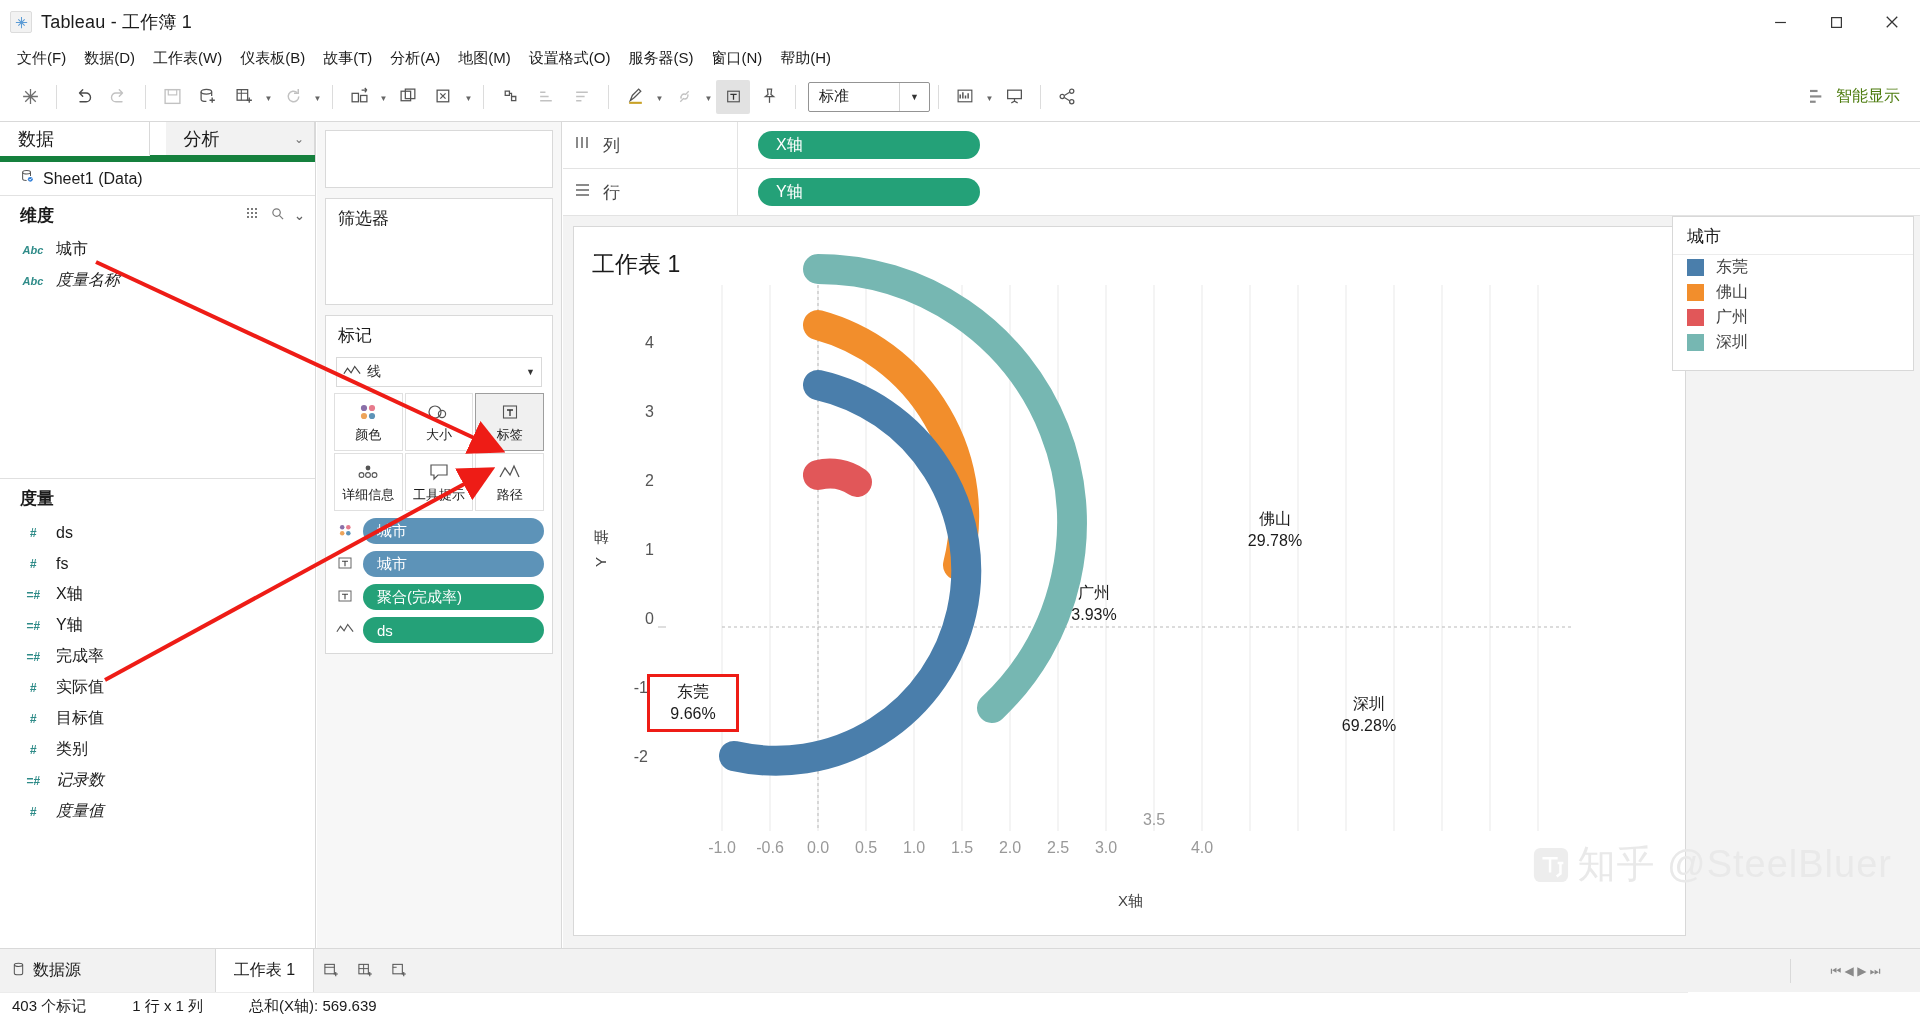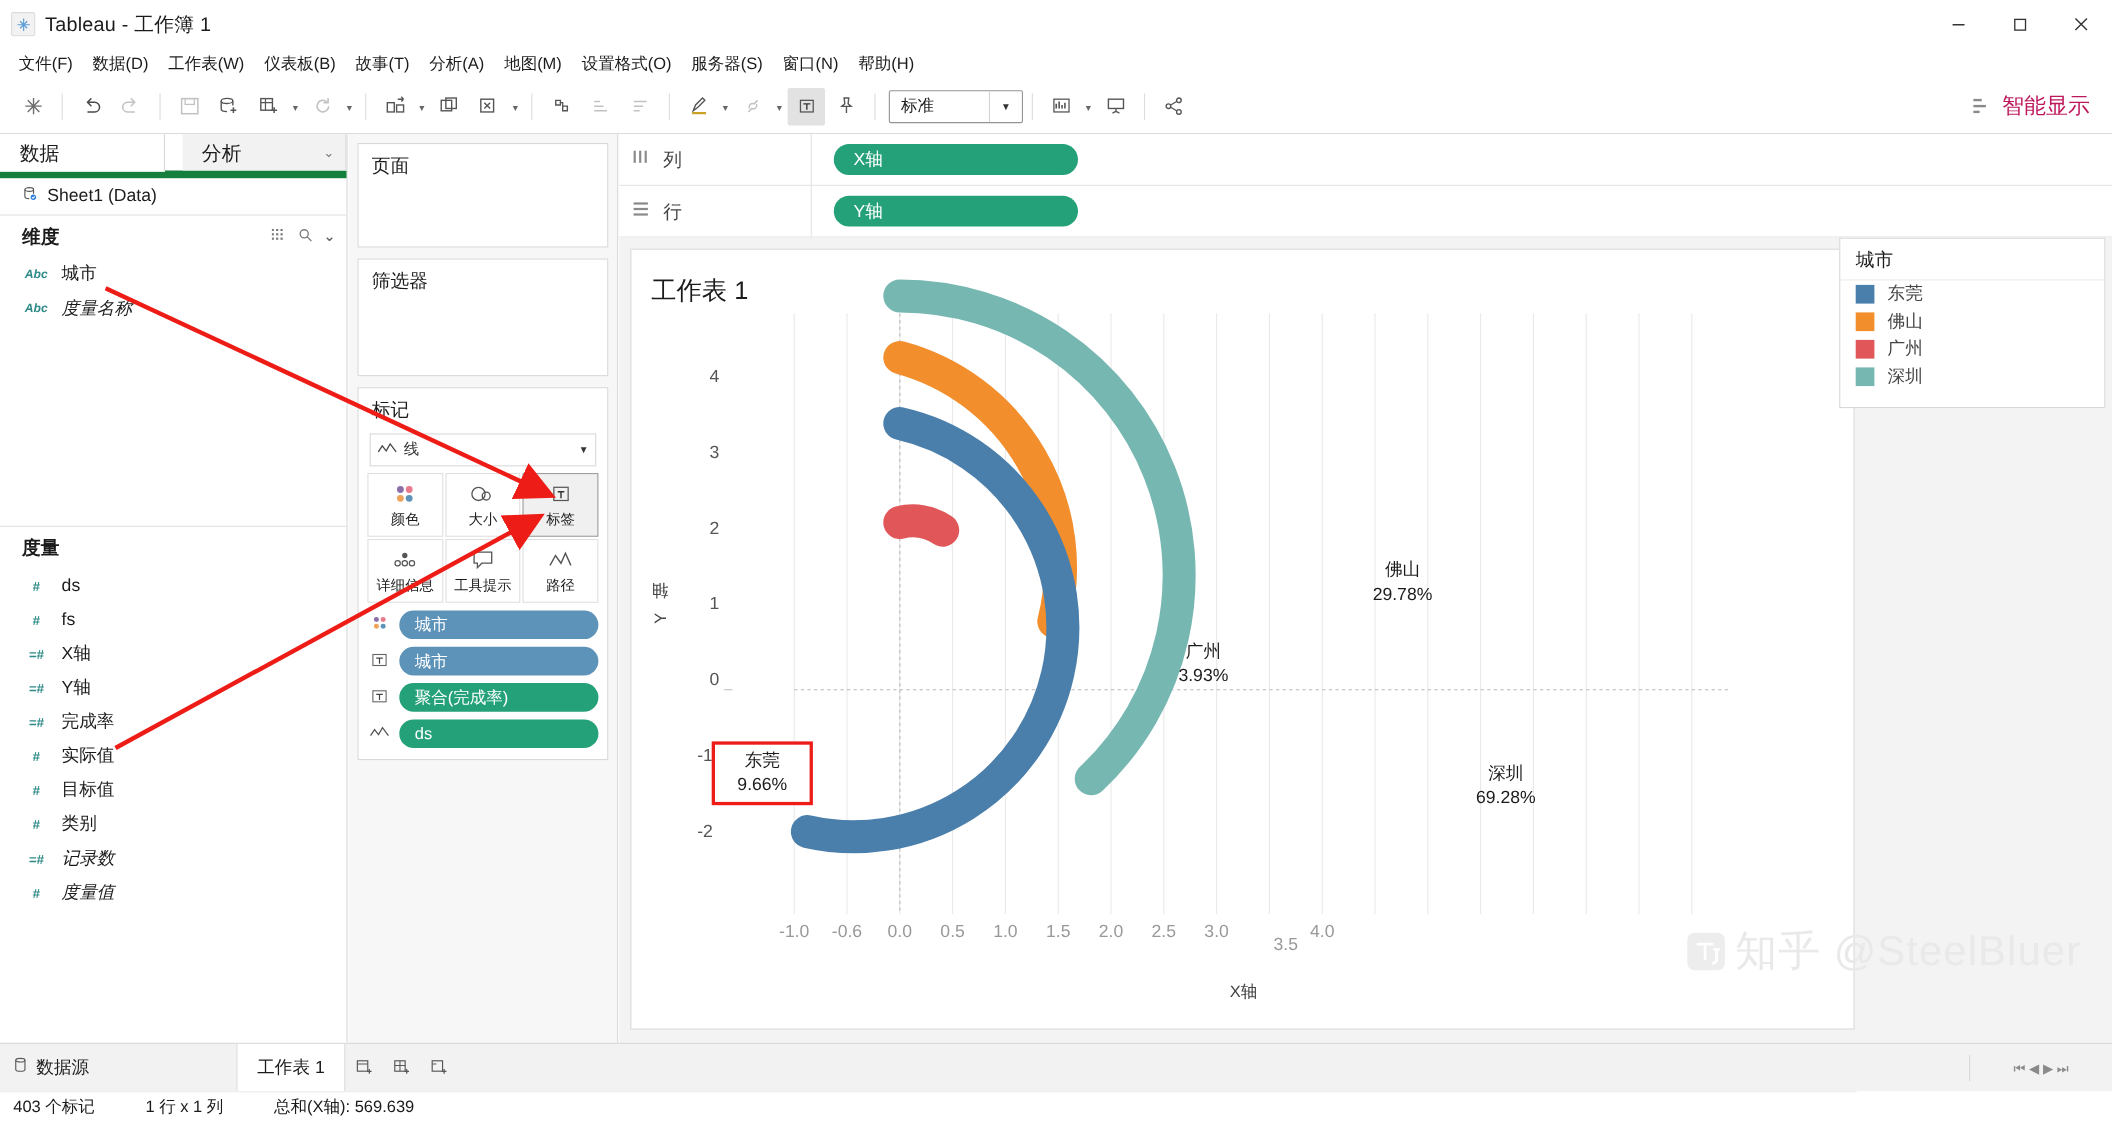--- a/index.html
+++ b/index.html
@@ -61,21 +61,21 @@
     width:122px;height:30px;border:1px solid #949494;border-radius:2px;
     display:flex;align-items:center; background:#fff; margin-left:4px;
   }
   .tbar-select .val { flex:1; font-size:15px; color:#1b1b1b; padding-left:10px; }
   .tbar-select .arrow {
     width:30px;height:28px;border-left:1px solid #d4d4d4;
     display:flex;align-items:center;justify-content:center;font-size:9px;color:#333;
   }
   .showme {
     margin-left:auto; display:flex;align-items:center;gap:8px;
-    font-size:20px;color:#be185d;padding:4px 8px;border-radius:2px;
+    font-size:16px;color:#4d7c0f;padding:4px 8px;border-radius:2px;
   }
 
   
   .leftpane {
     position:absolute; left:0; top:122px; width:316px; height:826px;
     background:#ffffff; border-right:1px solid #d9d9d9;
   }
   .dtabs { display:flex; height:40px; border-bottom:7px solid #15803d;gap:16px; }
   .dtab {
     flex:1; display:flex;align-items:center; padding-left:18px;
@@ -529,21 +529,20 @@
     <span class="nm">记录数</span>
   </div>
   <div class="field italic">
     <span class="ic">#</span>
     <span class="nm">度量值</span>
   </div>
 </div>
 
 <div class="midpane">
   <div class="card pages-card">
-    <div class="card-title">页面</div>
     <div class="card-body"></div>
   </div>
 
   <div class="card filters-card">
     <div class="card-title">筛选器</div>
     <div class="card-body"></div>
   </div>
 
   <div class="card marks-card">
     <div class="card-title">标记</div>
@@ -749,21 +748,21 @@
 
     <div class="xtick" style="left:122px;top:612px;">-1.0</div>
     <div class="xtick" style="left:170px;top:612px;">-0.6</div>
     <div class="xtick" style="left:218px;top:612px;">0.0</div>
     <div class="xtick" style="left:266px;top:612px;">0.5</div>
     <div class="xtick" style="left:314px;top:612px;">1.0</div>
     <div class="xtick" style="left:362px;top:612px;">1.5</div>
     <div class="xtick" style="left:410px;top:612px;">2.0</div>
     <div class="xtick" style="left:458px;top:612px;">2.5</div>
     <div class="xtick" style="left:506px;top:612px;">3.0</div>
-    <div class="xtick" style="left:554px;top:624px;text-align:right;">3.5</div>
+    <div class="xtick" style="left:554px;top:584px;">3.5</div>
     <div class="xtick" style="left:602px;top:612px;">4.0</div>
     <div class="axis-label-x">X轴</div>
 
     <div class="dlabel" style="left:455px;top:355px;width:130px;">
       <div>广州</div>
       <div>3.93%</div>
     </div>
     <div class="dlabel" style="left:636px;top:281px;width:130px;">
       <div>佛山</div>
       <div>29.78%</div>

